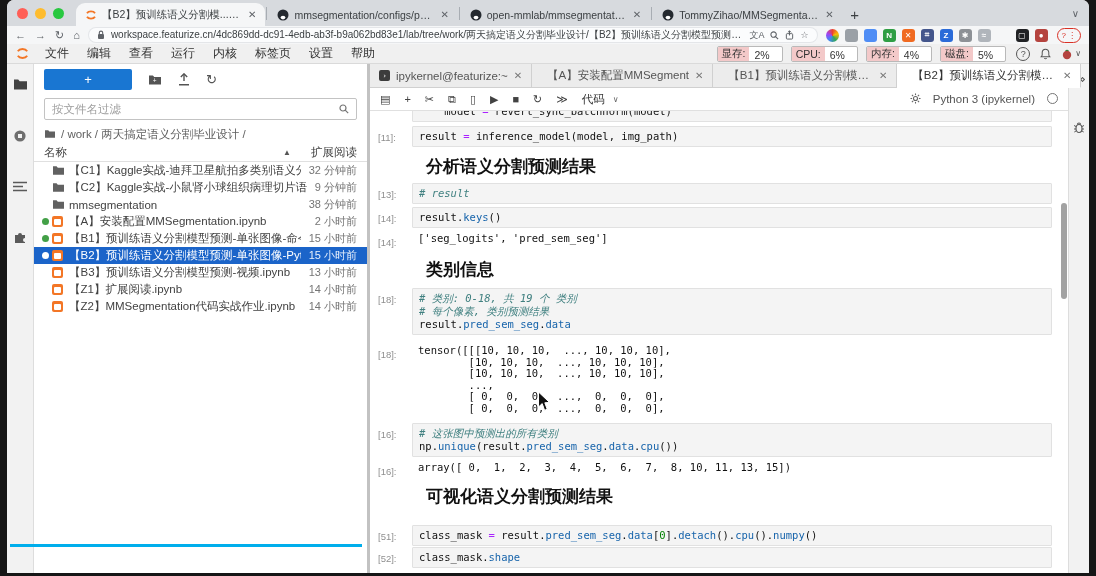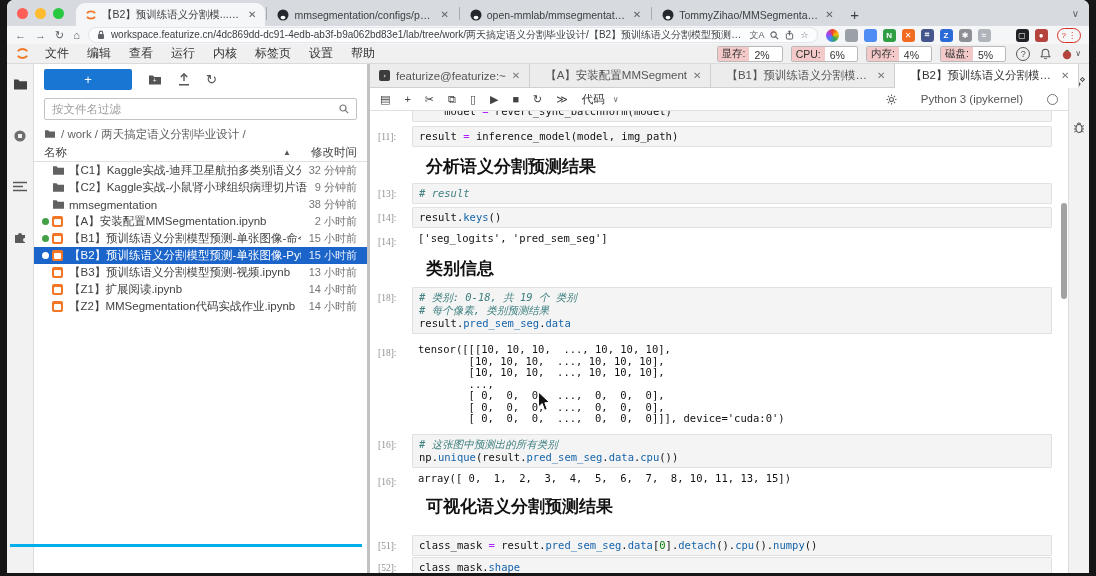--- a/index.html
+++ b/index.html
@@ -85,26 +85,26 @@
   .doctabs{height:23px;background:#ececec;border-bottom:1px solid #d0d0d0;display:flex;flex:none}
   .dtab{display:flex;align-items:center;gap:6px;padding:0 9px;font-size:11.5px;color:#555;
         border-right:1px solid #d0d0d0;background:#ececec;max-width:165px}
   .dtab .title{white-space:nowrap;overflow:hidden;text-overflow:ellipsis}
   .dtab .x{color:#777;font-size:10px}
   .dtab.active{background:#fff;color:#333;margin-bottom:-1px;border-bottom:1px solid #fff}
   .nbtoolbar{height:22px;border-bottom:1px solid #e0e0e0;display:flex;align-items:center;
              padding:0 10px;gap:14px;font-size:11px;color:#424242;flex:none}
   .tbico{line-height:1;font-size:11px;color:#424242}
   .celltype{display:flex;align-items:center;gap:14px;font-size:11.5px;color:#333}
-  .kernel{margin-left:auto;display:flex;align-items:flex-end;gap:24px;font-size:11.5px;color:#555}
+  .kernel{margin-left:auto;display:flex;align-items:flex-start;gap:12px;font-size:11.5px;color:#555}
   .kcircle{width:9px;height:9px;border:1.5px solid #757575;border-radius:50%}
   .nbcontent{flex:1;position:relative;overflow:hidden;background:#fff}
   .cells{position:absolute;inset:0;padding:0 16px 0 8px;overflow:hidden}
   .cellrow{display:flex}
-  .prompt{width:34px;flex:none;font-family:Liberation Serif, serif;font-size:9.5px;
+  .prompt{width:34px;flex:none;font-family:Liberation Sans, sans-serif;font-size:9.5px;
           color:#8f8f8f;padding-top:6px}
   .inputbox{flex:1;min-width:0;background:#f4f4f4;border:1px solid #e1e1e1;border-radius:1px;
             padding:3px 6px;font-family:"DejaVu Sans Mono",monospace;font-size:10.5px;
             line-height:13px;white-space:pre;color:#111;overflow:hidden}
   .outbox{flex:1;min-width:0;padding:2px 6px;font-family:"DejaVu Sans Mono",monospace;
           font-size:10.5px;line-height:11.5px;white-space:pre;color:#111;overflow:hidden}
   .md{font-size:17px;font-weight:bold;color:#111;margin-left:48px;line-height:24px}
   .tc{color:#408080;font-style:italic}.to{color:#aa22ff}.tb{color:#1764ab}.tn{color:#008000}
   .vthumb{position:absolute;right:1px;top:92px;width:6px;height:96px;background:#a2a2a2;border-radius:3px}
   .rightbar{width:20px;background:#f2f2f2;border-left:1px solid #ddd;display:flex;flex:none;
@@ -325,21 +325,21 @@
       </div>
       <div class="breadcrumb">
         <svg width="12" height="10" viewBox="0 0 15 13">
             <path d="M1 1.5h4.2l1.5 1.7H14v8.3H1z" fill="#616161"></path>
           </svg>
         <span id="crumbtext">/ work / 两天搞定语义分割毕业设计 /</span>
       </div>
       <div class="fb-header">
         <span>名称</span>
         <span style="margin-left:auto;font-size:8px;color:#555">▲</span>
-        <span style="width:66px;text-align:right">修改时间</span>
+        <span style="width:66px;text-align:right">扩展阅读</span>
       </div>
       <div class="filelist" id="filelist">
           <div class="frow">
             <span class="dot"></span>
             <span class="fico">
               <svg width="13" height="11" viewBox="0 0 15 13">
                 <path d="M1 1.5h4.2l1.5 1.7H14v8.3H1z" fill="#616161"></path>
               </svg>
             </span>
             <span class="nm">【C1】Kaggle实战-迪拜卫星航拍多类别语义分割</span>
@@ -421,21 +421,21 @@
           </div>
         </div>
     </div>
 
     <div class="main">
       <div class="doctabs" id="doctabs">
           <div class="dtab">
             <span>
               <span class="termglyph">›</span>
             </span>
-            <span class="title">featurize@featurize:~</span>
+            <span class="title">ipykernel@featurize:~</span>
             <span class="x">✕</span>
           </div>
           <div class="dtab">
             <span><span class="nbglyph"></span></span>
             <span class="title">【A】安装配置MMSegment</span>
             <span class="x">✕</span>
           </div>
           <div class="dtab">
             <span><span class="nbglyph"></span></span>
             <span class="title">【B1】预训练语义分割模型预</span>
@@ -502,21 +502,21 @@
               <div class="prompt">[14]:</div>
               <div class="outbox"><div>['seg_logits', 'pred_sem_seg']</div></div>
             </div>
             <div class="md" style="margin-top: 10px; margin-bottom: 4px;">类别信息</div>
             <div class="cellrow" style="margin-top: 6px;">
               <div class="prompt">[18]:</div>
               <div class="inputbox"><div><span class="tc"># 类别: 0-18, 共 19 个 类别</span></div><div><span class="tc"># 每个像素, 类别预测结果</span></div><div><span>result.</span><span class="tb">pred_sem_seg</span><span>.</span><span class="tb">data</span></div></div>
             </div>
             <div class="cellrow" style="margin-top: 8px;">
               <div class="prompt">[18]:</div>
-              <div class="outbox"><div>tensor([[[10, 10, 10,  ..., 10, 10, 10],</div><div>        [10, 10, 10,  ..., 10, 10, 10],</div><div>        [10, 10, 10,  ..., 10, 10, 10],</div><div>        ...,</div><div>        [ 0,  0,  0,  ...,  0,  0,  0],</div><div>        [ 0,  0,  0,  ...,  0,  0,  0],</div><div>        [ 0,  0,  0,  ...,  0,  0,  0]]], device='cuda:0')</div></div>
+              <div class="outbox"><div>tensor([[[10, 10, 10,  ..., 10, 10, 10],</div><div>        [10, 10, 10,  ..., 10, 10, 10],</div><div>        [10, 10, 10,  ..., 10, 10, 10],</div><div>        ...,</div><div>        [ 0,  0,  0,  ...,  0,  0,  0],</div><div>        [ 0,  0,  0,  ...,  0,  0,  0],</div></div>
             </div>
             <div class="cellrow" style="margin-top: 7px;">
               <div class="prompt">[16]:</div>
               <div class="inputbox"><div><span class="tc"># 这张图中预测出的所有类别</span></div><div><span>np.</span><span class="tb">unique</span><span>(result.</span><span class="tb">pred_sem_seg</span><span>.</span><span class="tb">data</span><span>.</span><span class="tb">cpu</span><span>())</span></div></div>
             </div>
             <div class="cellrow" style="margin-top: 3px;">
               <div class="prompt">[16]:</div>
               <div class="outbox"><div>array([ 0,  1,  2,  3,  4,  5,  6,  7,  8, 10, 11, 13, 15])</div></div>
             </div>
             <div class="md" style="margin-top: 8px; margin-bottom: 16px;">可视化语义分割预测结果</div>

